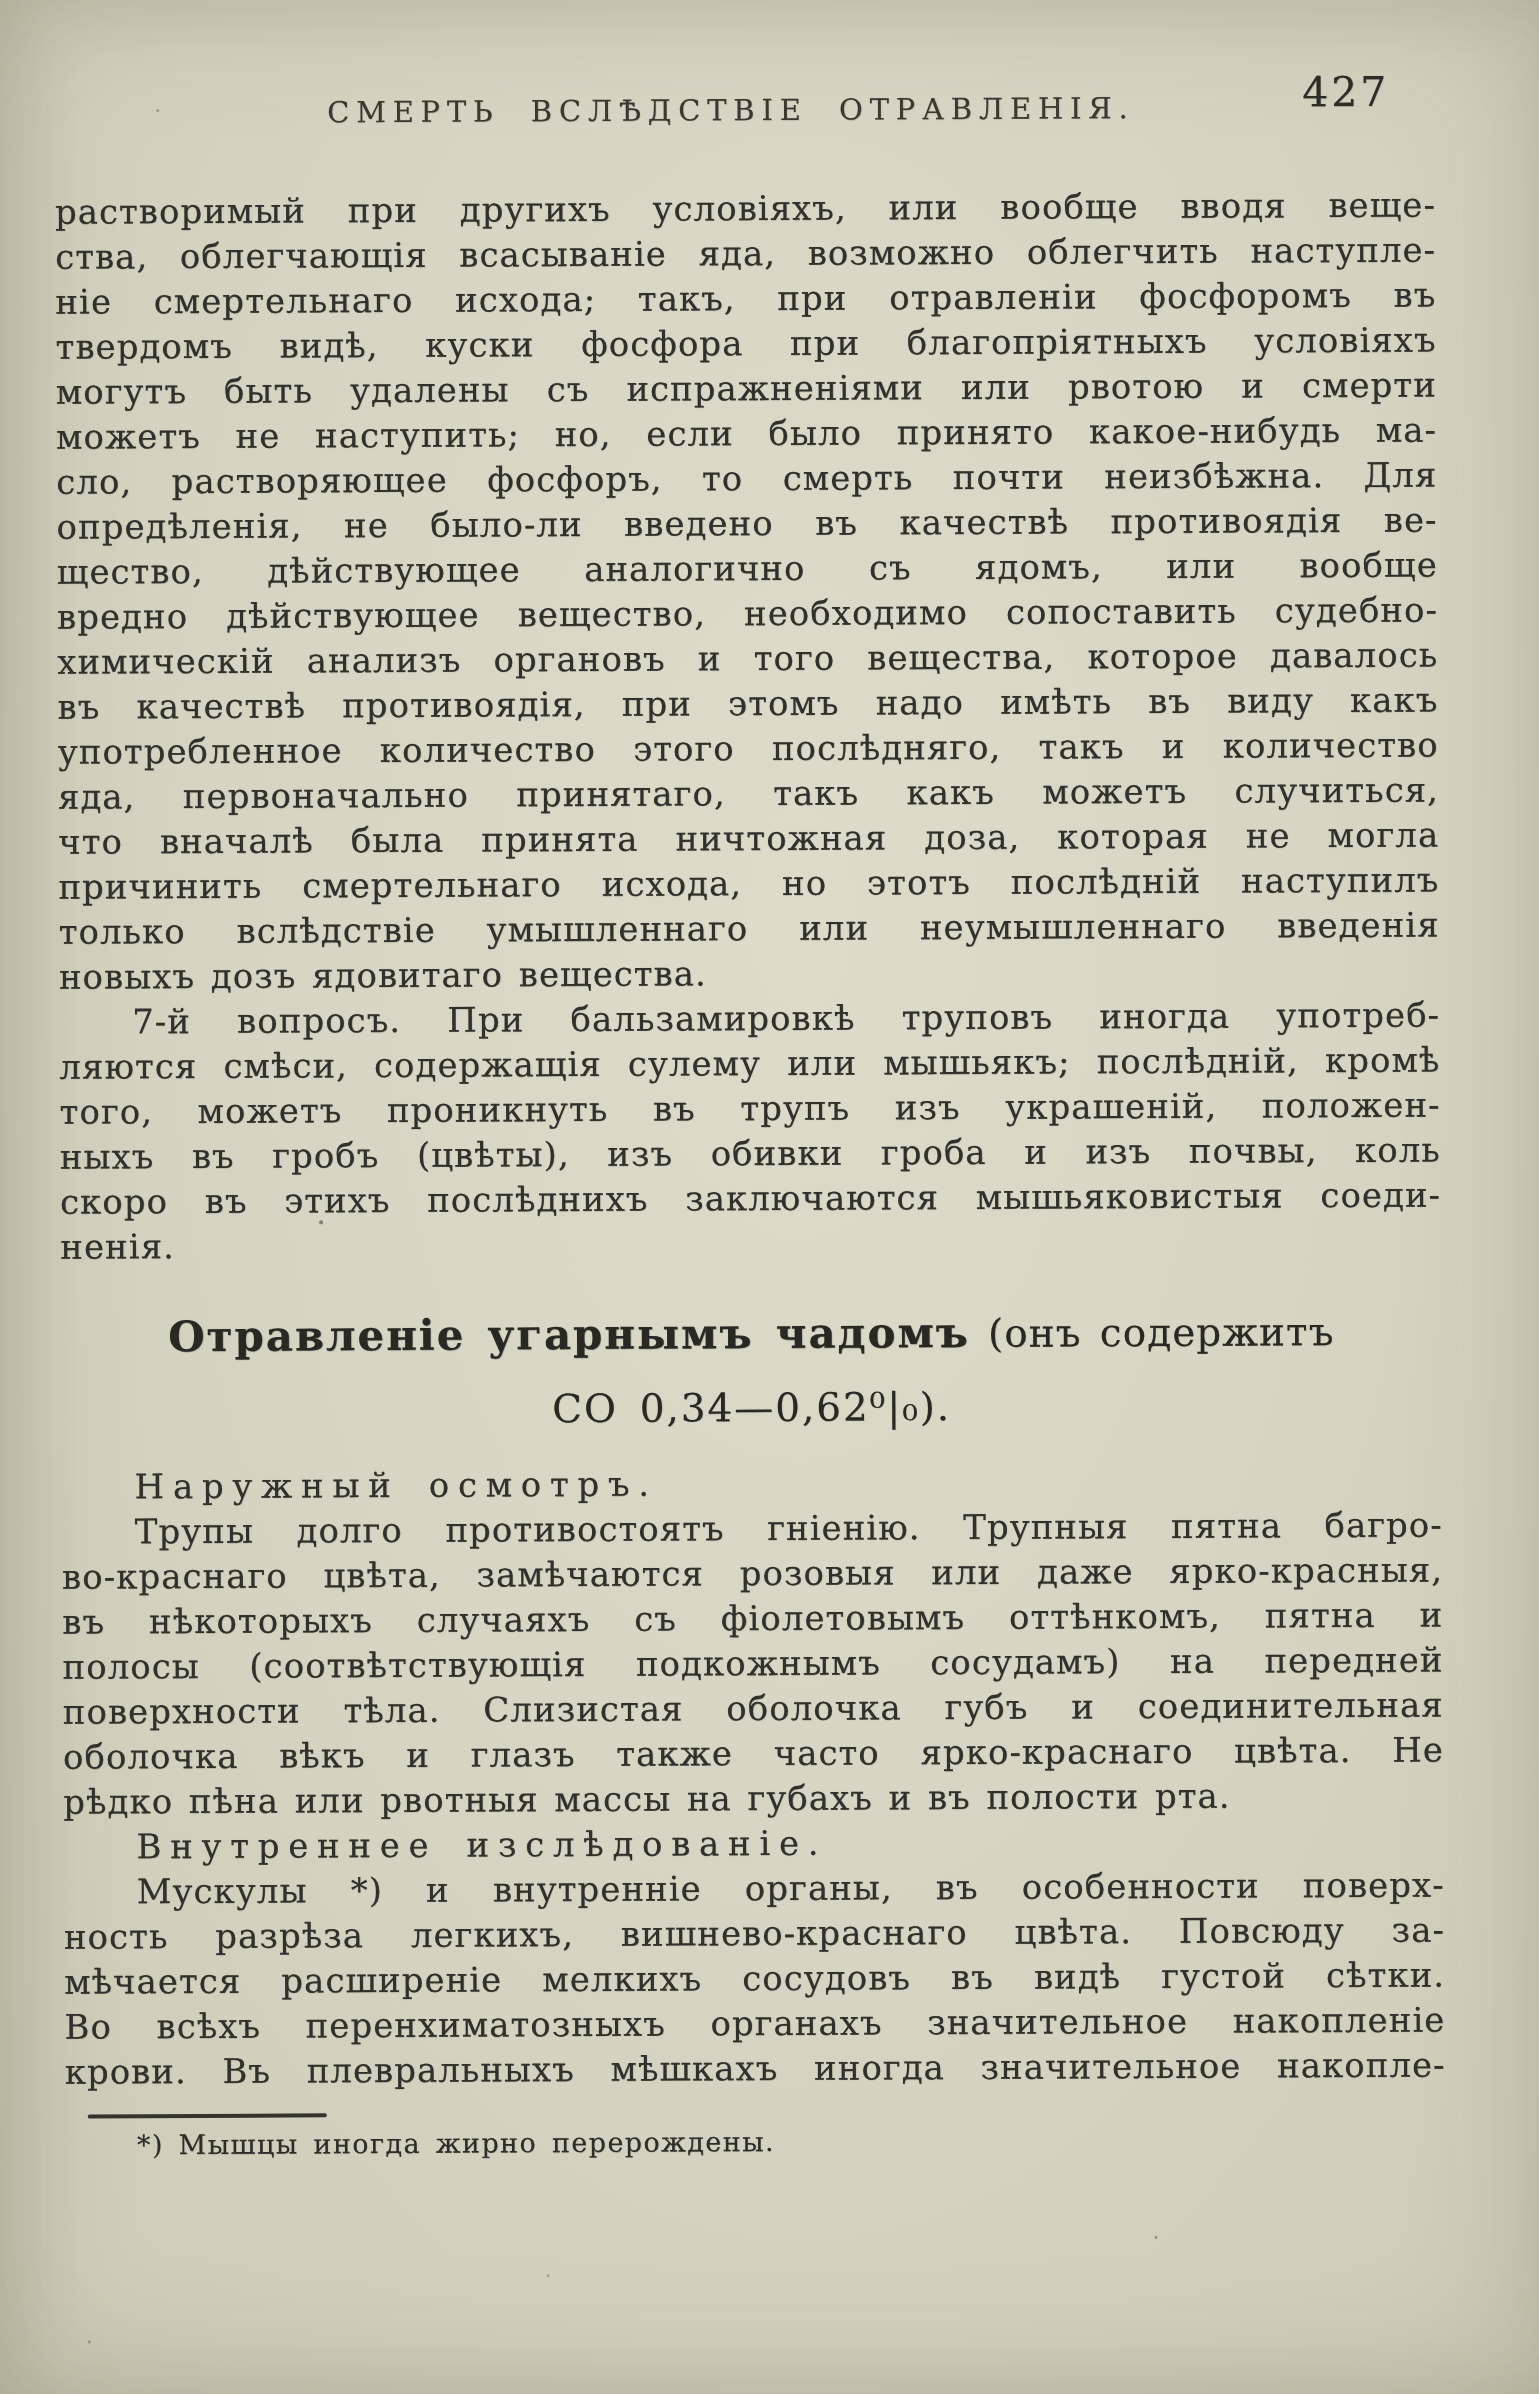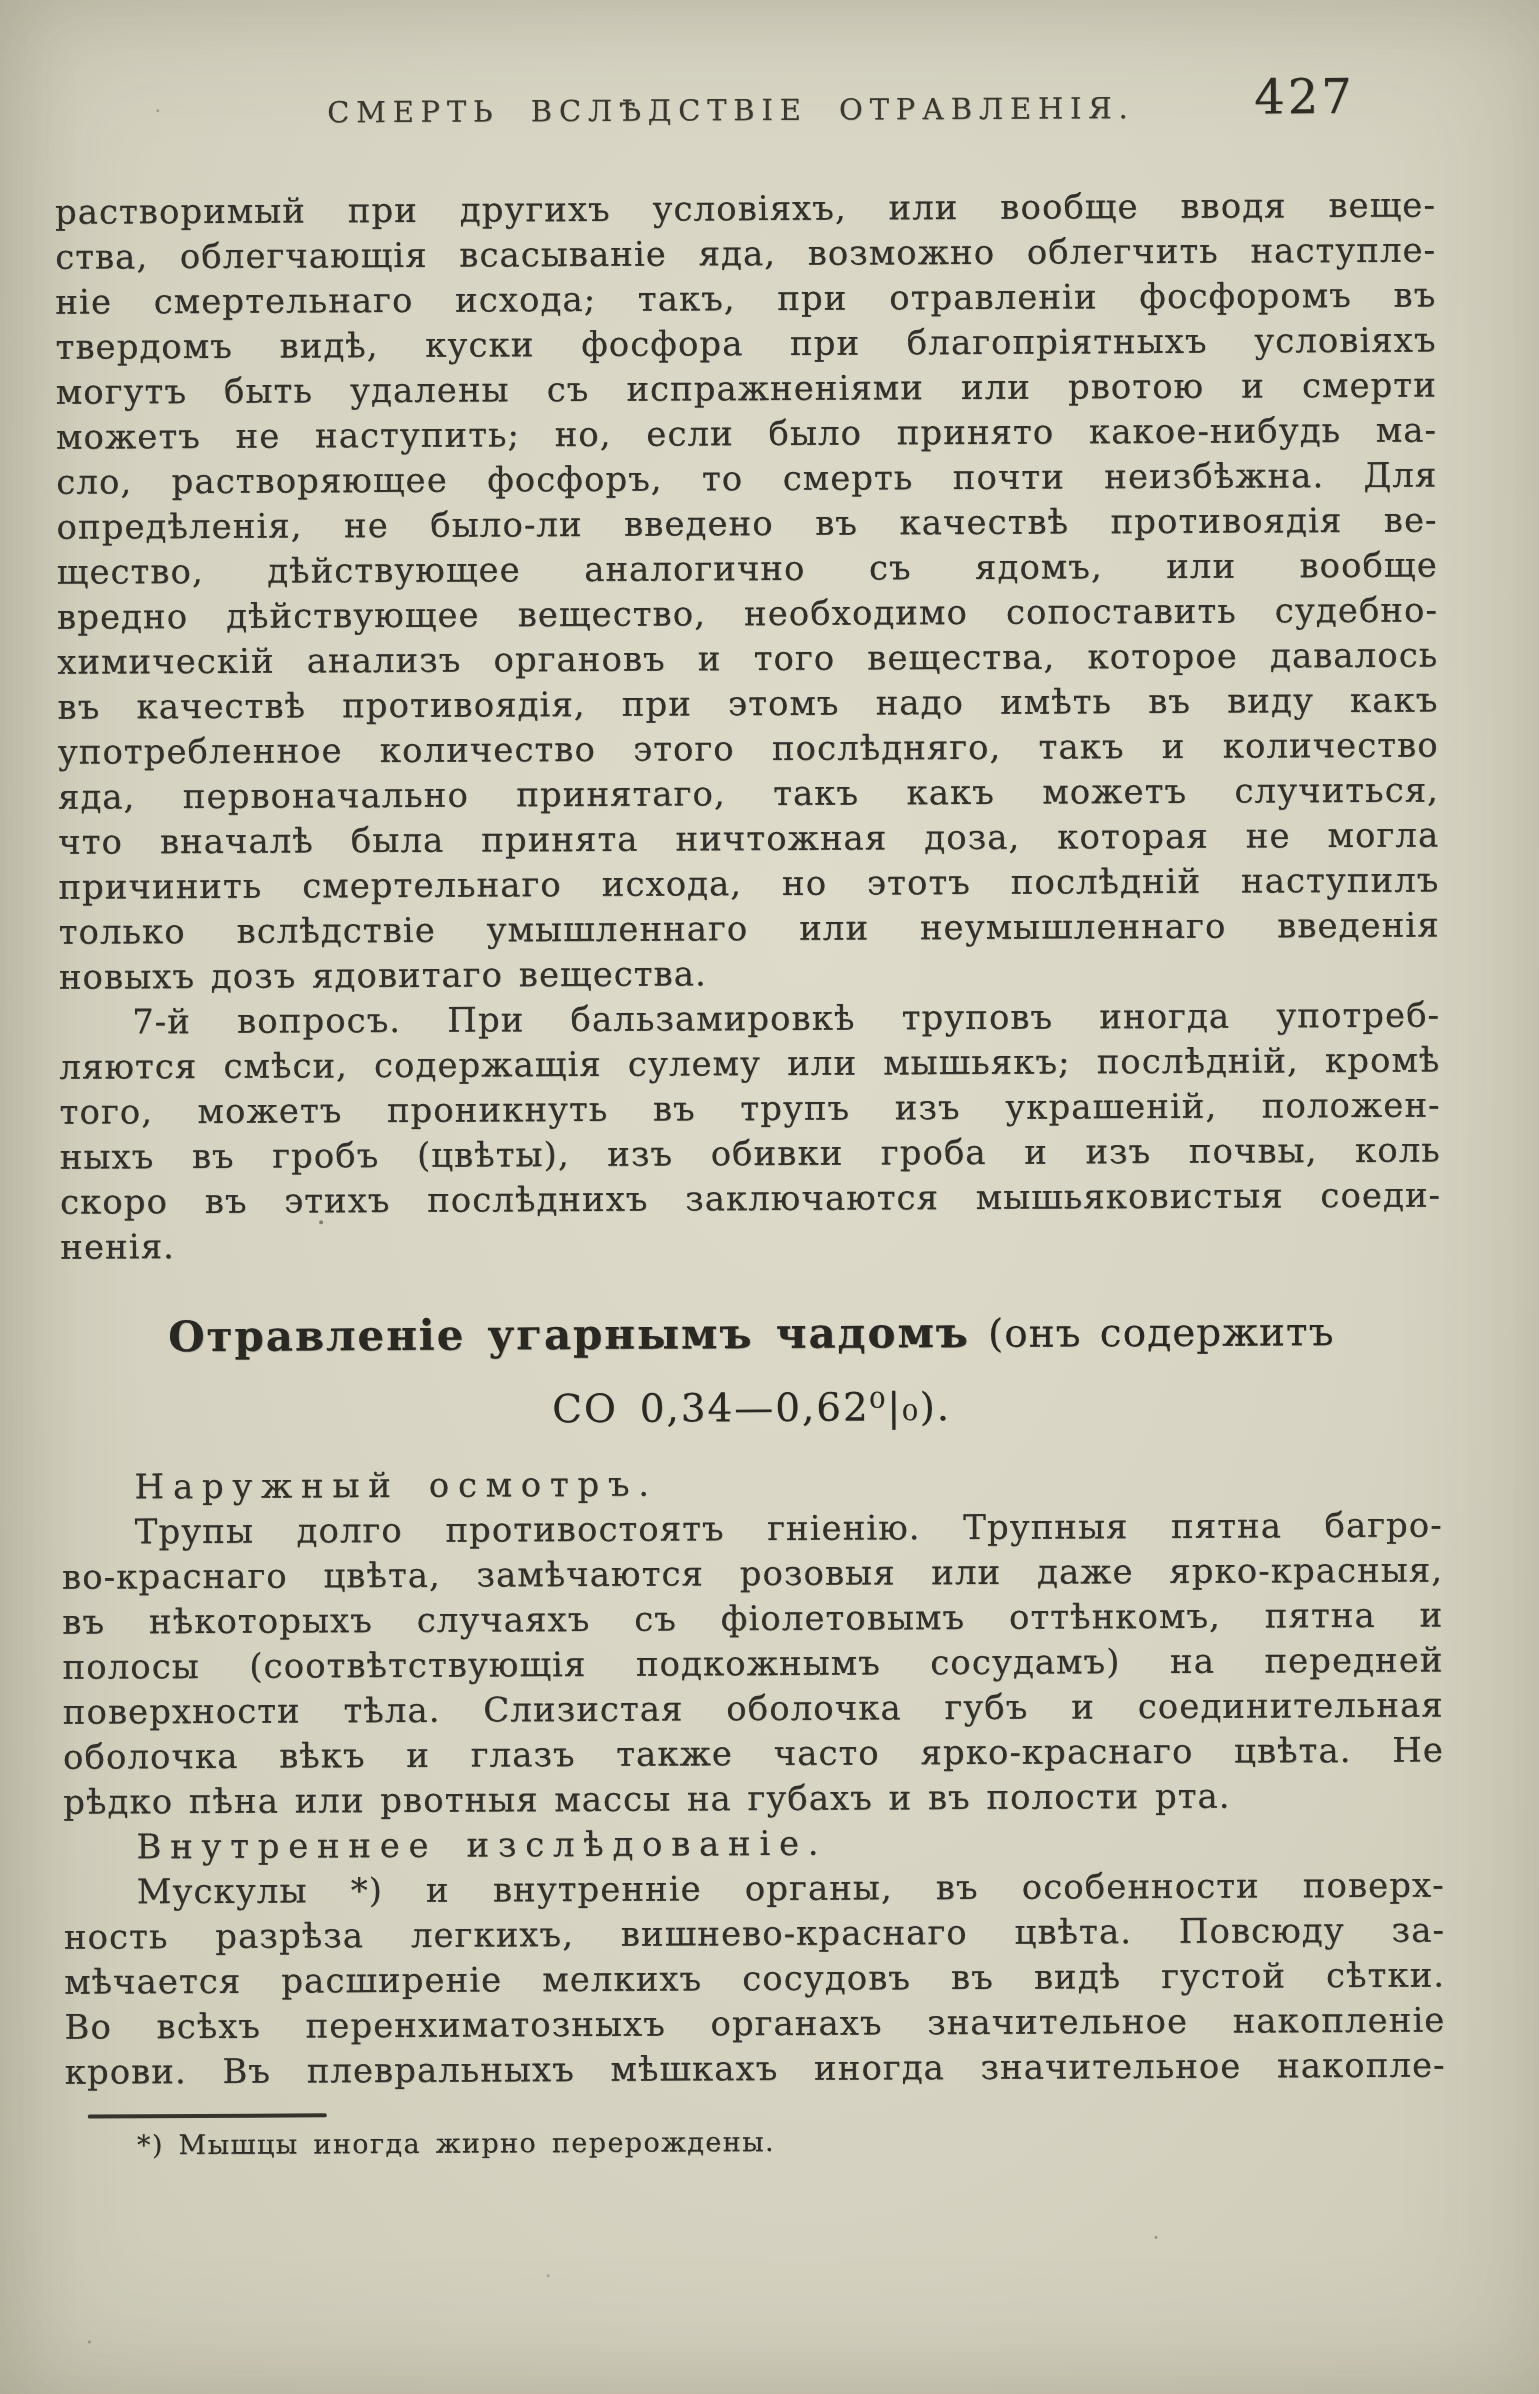--- a/index.html
+++ b/index.html
@@ -25,22 +25,22 @@
     text-align: center;
     transform: translateX(-33px);
     font-size: 29px;
     letter-spacing: 6.8px;
     word-spacing: 15.4px;
     color: #3b3830;
     text-shadow: 0.4px 0.4px 0.8px rgba(55,52,43,0.45);
   }
   .page-number {
     position: absolute;
-    top: 71px; left: 1260px;
-    font-size: 48px;
+    top: 71px; left: 1308px;
+    font-size: 41px;
     letter-spacing: 2.9px;
     color: #2e2c25;
     text-shadow: 0.4px 0.4px 0.8px rgba(46,44,37,0.5);
   }
   .block {
     position: absolute;
     left: 60px;
     width: 1381px;
     font-size: 34px;
     letter-spacing: 1px;

